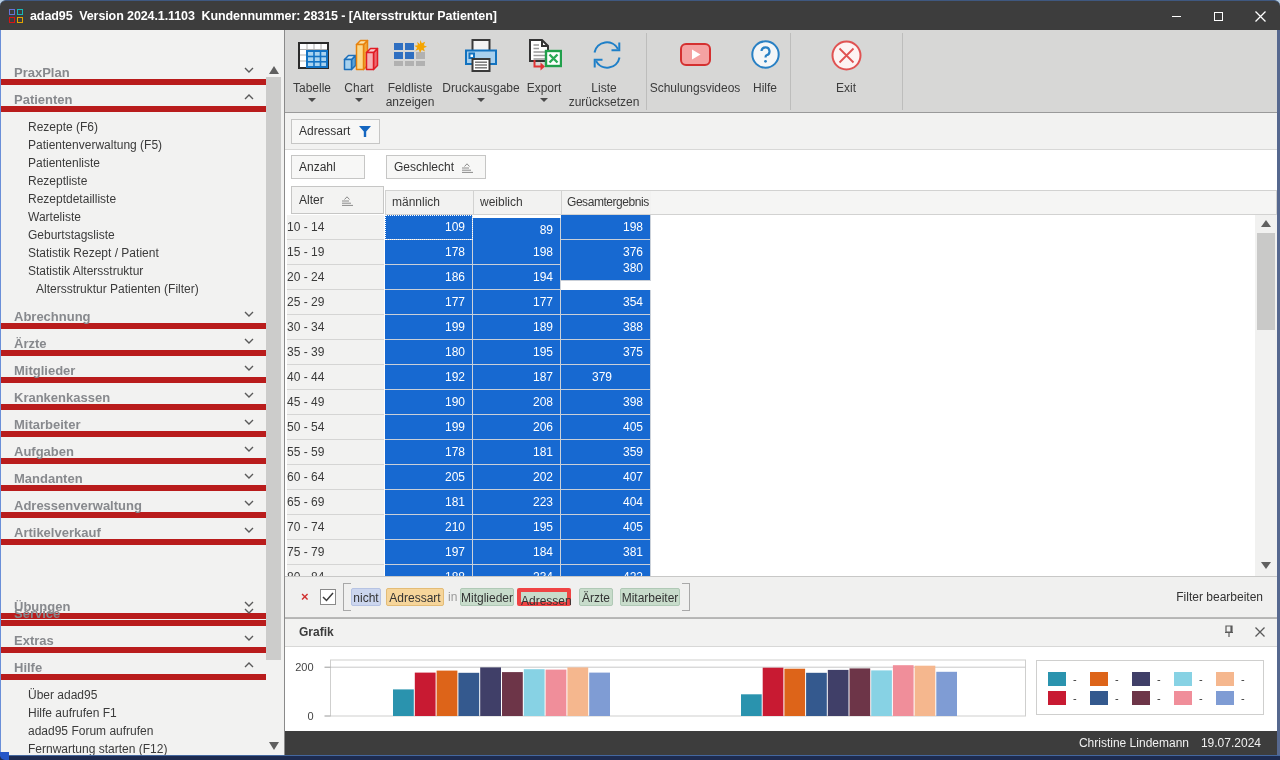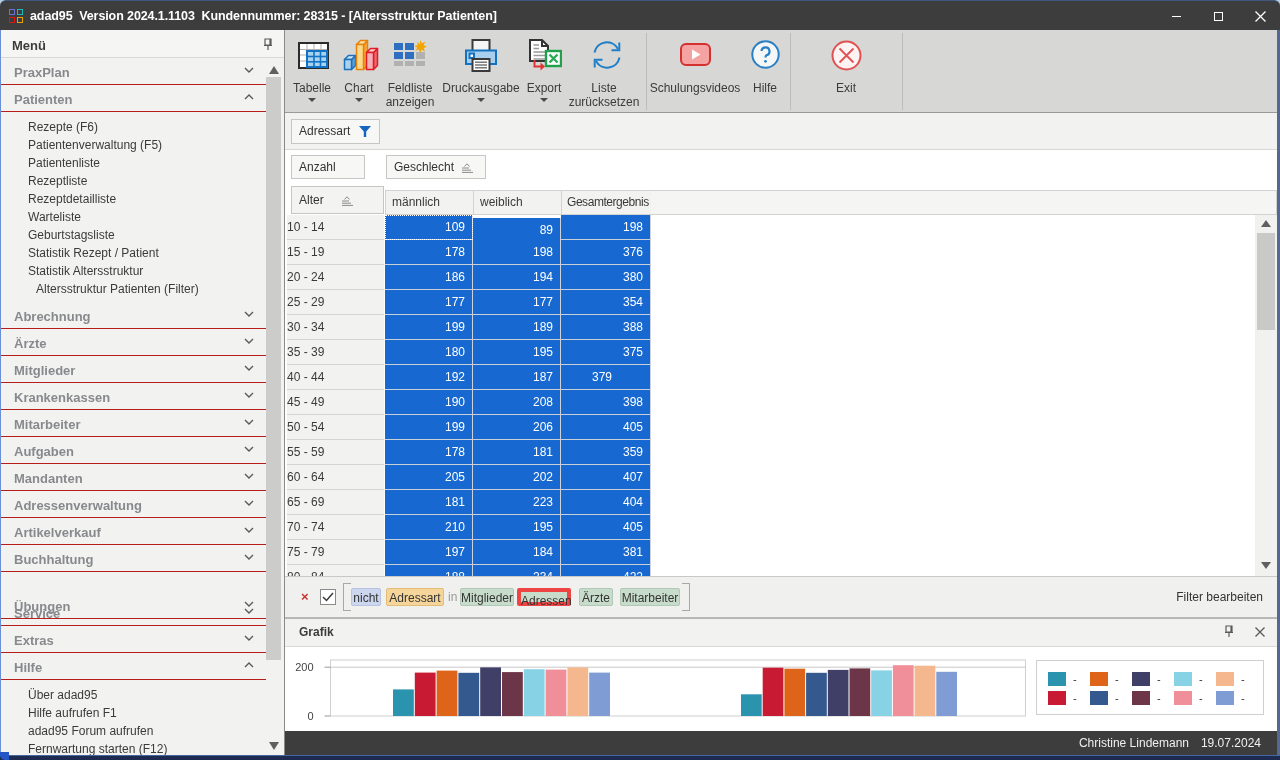--- a/index.html
+++ b/index.html
@@ -5,21 +5,21 @@
   * { margin:0; padding:0; box-sizing:border-box; }
   html,body { width:1280px; height:760px; overflow:hidden; background:#b9cfe2; font-family:"Liberation Sans", sans-serif; }
   
   #titlebar { position:absolute; left:0; top:0; width:1280px; height:30px; background:#3d3d3d; border-radius:6px 6px 0 0; border-top:1px solid #3f5880; }
   .tsq { position:absolute; width:6px; height:6px; background:transparent; }
   #title { position:absolute; left:30px; top:0; height:30px; line-height:31px; color:#ffffff; font-size:12.5px; font-weight:bold; letter-spacing:-0.1px; }
   
   #menu { position:absolute; left:1px; top:30px; width:283px; height:725px; background:#f2f2f1; }
   #menu .hdr { position:absolute; left:0; top:0; width:283px; height:28px; background:#f5f5f4; border-bottom:1px solid #d9d9d8; }
   #menu .hdr .t { position:absolute; left:11px; top:2px; line-height:28px; font-size:13px; font-weight:bold; color:#3c3c3c; }
-  .sec { position:absolute; left:0; width:265px; height:27px; border-bottom:1px solid #b91c1c; }
+  .sec { position:absolute; left:0; width:265px; height:27px; border-bottom:6px solid #b91c1c; }
   .sec .t { position:absolute; left:13px; top:2px; line-height:26px; font-size:13px; font-weight:bold; color:#87898d; }
   .sec svg { position:absolute; right:12px; top:9px; }
   .mi { position:absolute; left:27px; width:230px; height:18px; line-height:18px; font-size:12px; color:#3b3b3b; white-space:nowrap; }
   
   #toolbar { position:absolute; left:285px; top:30px; width:995px; height:83px; background:#d7d7d6; border-bottom:1px solid #9a9a9a; }
   .tbsep { position:absolute; top:3px; width:1px; height:77px; background:#bdbdbc; }
   .tblbl { position:absolute; font-size:12px; color:#3b3b3b; text-align:center; line-height:14px; }
   .caret { position:absolute; width:0; height:0; border-left:4px solid transparent; border-right:4px solid transparent; border-top:4px solid #4a4a4a; }
   
   #main { position:absolute; left:285px; top:113px; width:995px; height:642px; background:#ffffff; }
@@ -45,26 +45,20 @@
   <div class="tsq" style="left:9px;top:16px;border:1.5px solid #d81414;"></div>
   <div class="tsq" style="left:17px;top:16px;border:1.5px solid #e2a400;"></div>
   <div id="title">adad95&nbsp; Version 2024.1.1103&nbsp; Kundennummer: 28315 - [Altersstruktur Patienten]</div>
   <div style="position:absolute;left:1172px;top:15px;width:9px;height:1px;background:#fff;"></div>
   <div style="position:absolute;left:1214px;top:11px;width:9px;height:9px;border:1px solid #fff;"></div>
   <svg style="position:absolute;left:1255px;top:10px;" width="11" height="11">
       <path d="M0.5,0.5 L10.5,10.5 M10.5,0.5 L0.5,10.5" stroke="#fff" stroke-width="1.3"></path>
     </svg>
 </div>
 <div id="menu">
-<div class="hdr">
-      <div class="t">Menü</div>
-      <svg style="position:absolute;left:262px;top:8px;" width="12" height="13" viewBox="0 0 12 13">
-        <path d="M2,1 L8,1 L8,7 L2,7 Z M7,1 L7,7 M1,7.5 L9,7.5 M5,8 L5,12" stroke="#5a5a5a" stroke-width="1.2" fill="none"></path>
-      </svg>
-    </div>
 <div class="sec" style="top:28px;">
       <div class="t">PraxPlan</div>
       <svg width="10" height="6" viewBox="0 0 10 6">
         <path d="M1,1 L5,5 L9,1" fill="none" stroke="#5a5a5a" stroke-width="1.4"></path>
       </svg>
     </div>
 <div class="sec" style="top:55px;">
       <div class="t">Patienten</div>
       <svg width="10" height="6" viewBox="0 0 10 6">
         <path d="M1,5 L5,1 L9,5" fill="none" stroke="#5a5a5a" stroke-width="1.4"></path>
@@ -123,26 +117,20 @@
       </svg>
     </div>
 <div class="sec" style="top:461px;">
       <div class="t">Adressenverwaltung</div>
       <svg width="10" height="6" viewBox="0 0 10 6">
         <path d="M1,1 L5,5 L9,1" fill="none" stroke="#5a5a5a" stroke-width="1.4"></path>
       </svg>
     </div>
 <div class="sec" style="top:488px;">
       <div class="t">Artikelverkauf</div>
-      <svg width="10" height="6" viewBox="0 0 10 6">
-        <path d="M1,1 L5,5 L9,1" fill="none" stroke="#5a5a5a" stroke-width="1.4"></path>
-      </svg>
-    </div>
-<div class="sec" style="top:515px;">
-      <div class="t">Buchhaltung</div>
       <svg width="10" height="6" viewBox="0 0 10 6">
         <path d="M1,1 L5,5 L9,1" fill="none" stroke="#5a5a5a" stroke-width="1.4"></path>
       </svg>
     </div>
 <div class="sec" style="top:562px;">
       <div class="t">Übungen</div>
       <svg width="10" height="6" viewBox="0 0 10 6">
         <path d="M1,1 L5,5 L9,1" fill="none" stroke="#5a5a5a" stroke-width="1.4"></path>
       </svg>
     </div>
@@ -316,21 +304,21 @@
 <div class="bcell" style="left:100px;top:0px;">109</div>
 <div class="bcell" style="left:188px;top:3px;">89</div>
 <div class="bcell" style="left:276px;top:0px;width:90px;">198</div>
 <div class="rowlbl" style="top:25px;">15 - 19</div>
 <div class="bcell" style="left:100px;top:25px;">178</div>
 <div class="bcell" style="left:188px;top:25px;">198</div>
 <div class="bcell" style="left:276px;top:25px;width:90px;">376</div>
 <div class="rowlbl" style="top:50px;">20 - 24</div>
 <div class="bcell" style="left:100px;top:50px;">186</div>
 <div class="bcell" style="left:188px;top:50px;">194</div>
-<div class="bcell" style="left:276px;top:50px;width:90px;">380</div>
+<div class="bcell" style="left:276px;top:41px;width:90px;">380</div>
 <div class="rowlbl" style="top:75px;">25 - 29</div>
 <div class="bcell" style="left:100px;top:75px;">177</div>
 <div class="bcell" style="left:188px;top:75px;">177</div>
 <div class="bcell" style="left:276px;top:75px;width:90px;">354</div>
 <div class="rowlbl" style="top:100px;">30 - 34</div>
 <div class="bcell" style="left:100px;top:100px;">199</div>
 <div class="bcell" style="left:188px;top:100px;">189</div>
 <div class="bcell" style="left:276px;top:100px;width:90px;">388</div>
 <div class="rowlbl" style="top:125px;">35 - 39</div>
 <div class="bcell" style="left:100px;top:125px;">180</div>

